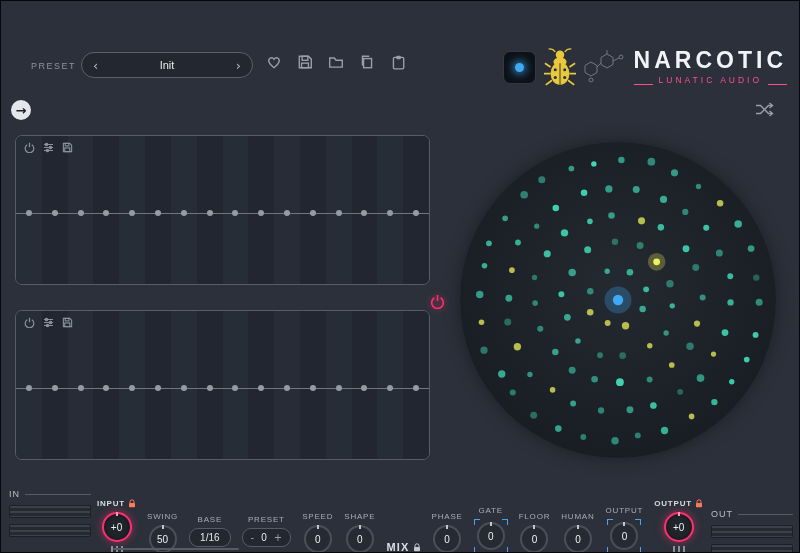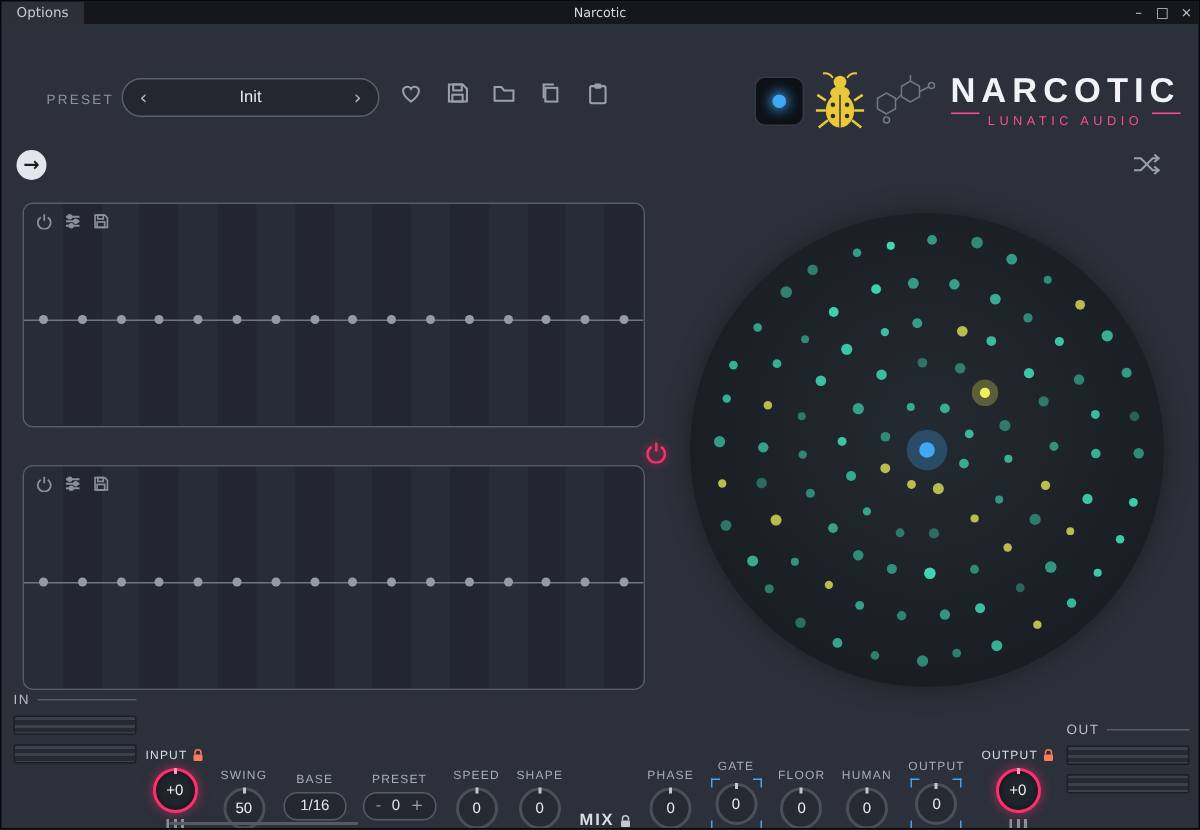--- a/index.html
+++ b/index.html
@@ -25,21 +25,21 @@
   .preset-name { font-size:11px; cursor:pointer; }
   .header-icons { position:absolute; left:264px; top:18px; display:flex; gap:13px; align-items:center; color:#9aa0aa; }
   .hicon { width:18px; height:18px; display:flex; align-items:center; justify-content:center; cursor:pointer; }
   .hicon svg { stroke:#9aa0aa; fill:none; stroke-width:1.2; }
 
   .brand { position:absolute; right:12px; top:10px; display:flex; align-items:center; gap:7px; }
   .bypass-tile { width:33px; height:33px; background:#0d1117; border:1px solid #343a43; border-radius:7px; display:flex; align-items:center; justify-content:center; cursor:pointer; }
   .blue-dot { width:9px; height:9px; border-radius:50%; background:#3fa9f5; box-shadow:0 0 8px 2px rgba(63,169,245,.75); }
   .brand-text { display:flex; flex-direction:column; align-items:center; }
   .brand-name { font-size:23px; font-weight:bold; letter-spacing:4px; color:#f1f3f6; line-height:1; white-space:nowrap; }
-  .brand-tagline-row { display:flex; align-items:flex-start; gap:6px; width:100%; margin-top:3px; }
+  .brand-tagline-row { display:flex; align-items:flex-end; gap:6px; width:100%; margin-top:3px; }
   .tag-line { flex:1; height:1px; background:#ff4d8d; }
   .brand-tagline { font-size:8.5px; letter-spacing:3px; color:#ff4d8d; white-space:nowrap; }
 
   
   .expand-btn { position:absolute; left:10px; top:99px; width:20px; height:20px; border-radius:50%; background:#e3e6ea; color:#181b20; display:flex; align-items:center; justify-content:center; font-size:13px; font-weight:bold; font-family:"DejaVu Sans", sans-serif; cursor:pointer; z-index:5; }
   .shuffle-btn { position:absolute; right:24px; top:101px; cursor:pointer; }
   .shuffle-btn svg { stroke:#9aa0aa; fill:none; stroke-width:1.4; }
 
   
   .panel { position:absolute; left:14px; width:415px; height:150px; border:1px solid #565d66; border-radius:7px; background:#242932; overflow:hidden; }
@@ -56,31 +56,31 @@
   .seq-power { position:absolute; left:429px; top:293px; cursor:pointer; filter:drop-shadow(0 0 3px rgba(255,46,109,.7)); }
   .seq-power svg { stroke:#ff2e6d; fill:none; stroke-width:1.6; }
 
   
   .viz { position:absolute; left:459px; top:141px; width:316px; height:316px; border-radius:50%;
          background:radial-gradient(circle at 50% 45%, #242a31 0%, #1b2026 60%, #14191e 100%);
          box-shadow:0 0 18px rgba(0,0,0,.35); cursor:crosshair; }
   .viz svg { position:absolute; inset:0; }
 
   
-  .io-block { position:absolute; top:460px; width:82px; }
+  .io-block { position:absolute; top:488px; width:82px; }
   .io-block.in { left:8px; } .io-block.out { left:710px;margin-top:20px; }
   .io-head { display:flex; align-items:center; gap:5px; color:#b9bec6; font-size:9px; letter-spacing:1px; }
   .io-rule { flex:1; height:1px; background:#565c64; }
   .meter-bar { height:13px; border-radius:2px; border:1px solid #1b1f26; margin-top:6px;
                background:repeating-linear-gradient(180deg,#3a414b 0 2px,#252a32 2px 5px); }
 
   .control-row { position:absolute; left:96px; top:486px; width:606px; height:66px; display:flex; justify-content:space-between; align-items:flex-end; }
   .ctrl { display:flex; flex-direction:column; align-items:center; gap:4px; }
   .ctrl-label { font-size:8px; letter-spacing:.8px; color:#a7adb5; display:flex; gap:3px; align-items:center; white-space:nowrap; }
-  .ctrl-label.bright { color:#d9dde3; }
+  .ctrl-label.bright { color:#d9dde3;font-weight:bold; }
   .ctrl-label.mixlab { font-size:11px; letter-spacing:1.2px; font-weight:bold; }
   .lock { display:inline-flex; }
   .lock.warm { color:#ff7a5c; } .lock.cool { color:#c3c8cf; }
   .knob { width:28px; height:28px; border-radius:50%; background:#262b33; border:2px solid #4a5058; position:relative;
           display:flex; align-items:center; justify-content:center; color:#eef0f3; font-size:10px; cursor:pointer; }
   .knob::before { content:""; position:absolute; top:-2px; left:50%; width:2px; height:4px; background:#c3c8cf; transform:translateX(-50%); }
   .knob.accent { width:30px; height:30px; border:2px solid #ff2e6d; box-shadow:0 0 8px rgba(255,46,109,.55), inset 0 0 5px rgba(0,0,0,.5); background:#20252c; }
   .knob.accent::before { background:#ff9ab9; }
   .knob.mix { width:56px; height:56px; border:3px solid #ff2e6d; box-shadow:0 0 12px rgba(255,46,109,.55), inset 0 0 7px rgba(0,0,0,.55); background:#1f242b; flex-direction:column; }
   .knob.mix::before { display:none; }
@@ -96,29 +96,20 @@
   .corner.bl { bottom:0; left:0; border-bottom-width:1.5px; border-left-width:1.5px; }
   .corner.br { bottom:0; right:0; border-bottom-width:1.5px; border-right-width:1.5px; }
   .mini-meter { width:12px; height:7px; background:repeating-linear-gradient(90deg,#9aa0a8 0 2px,transparent 2px 5px); opacity:.85; }
   .mini-slider { position:absolute; left:112px; top:547px; width:126px; height:2px; background:#565c64; border-radius:1px; cursor:pointer; }
 </style>
 </head>
 <body>
 
 <div class="window">
 
-  <div class="titlebar">
-    <div class="menu-item">Options</div>
-    <div class="titlebar-title">Narcotic</div>
-    <div class="win-controls">
-      <span class="win-btn">–</span>
-      <span class="win-btn">□</span>
-      <span class="win-btn">×</span>
-    </div>
-  </div>
 
 
   <div class="header">
     <span class="preset-label">PRESET</span>
     <div class="preset-box">
       <span class="preset-arrow">‹</span>
       <span class="preset-name">Init</span>
       <span class="preset-arrow">›</span>
     </div>
     <div class="header-icons">

